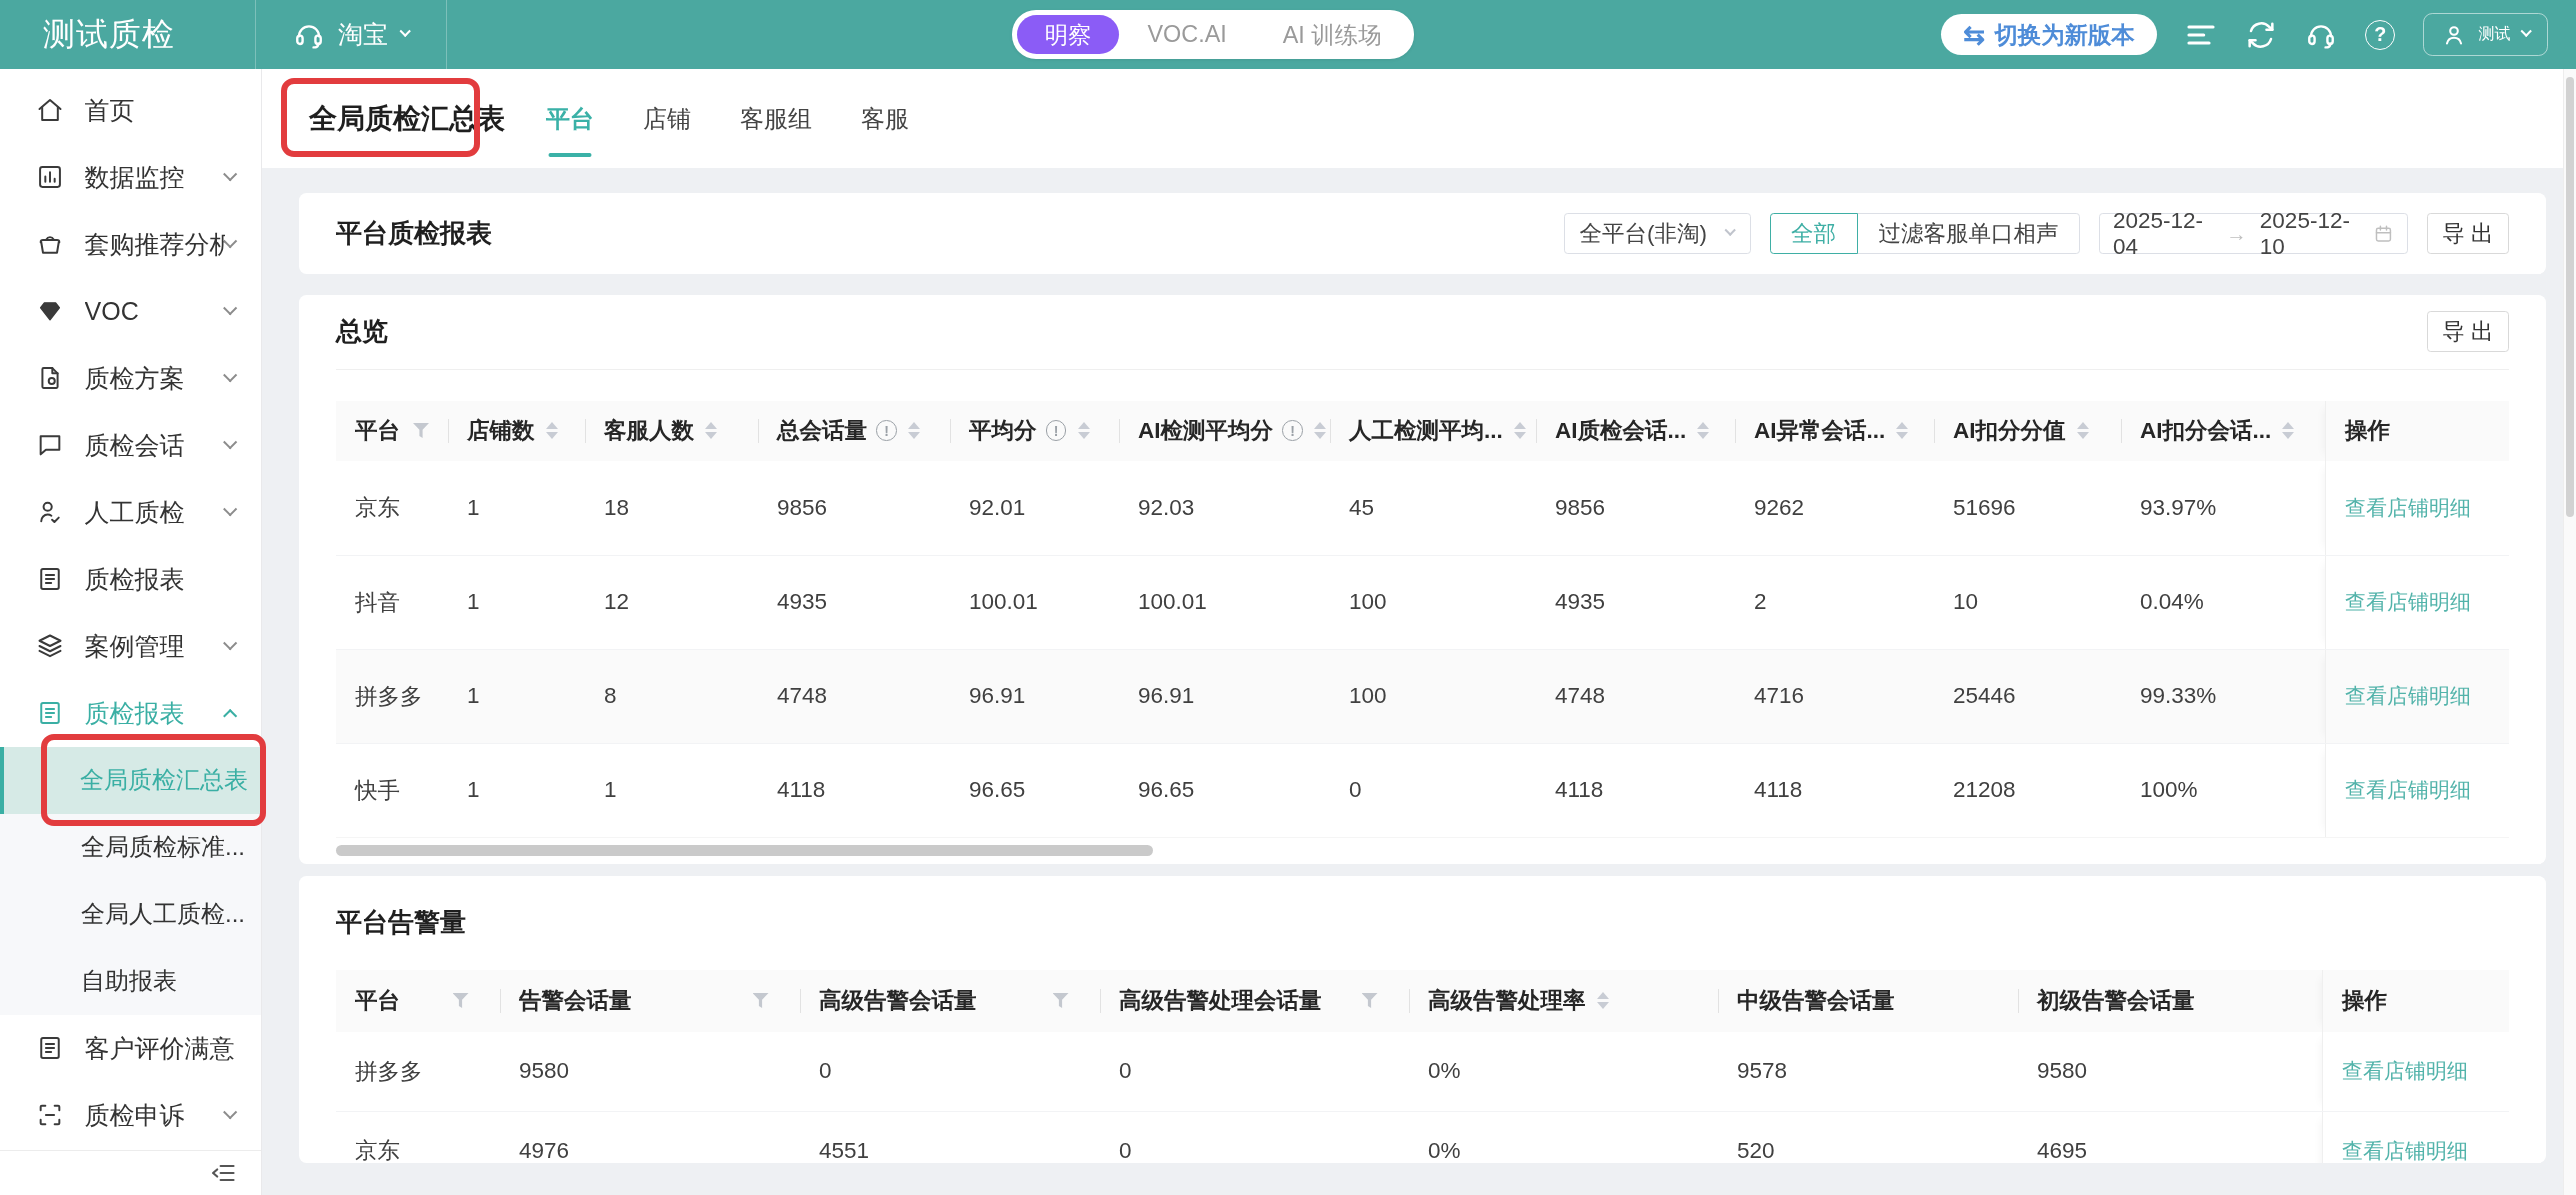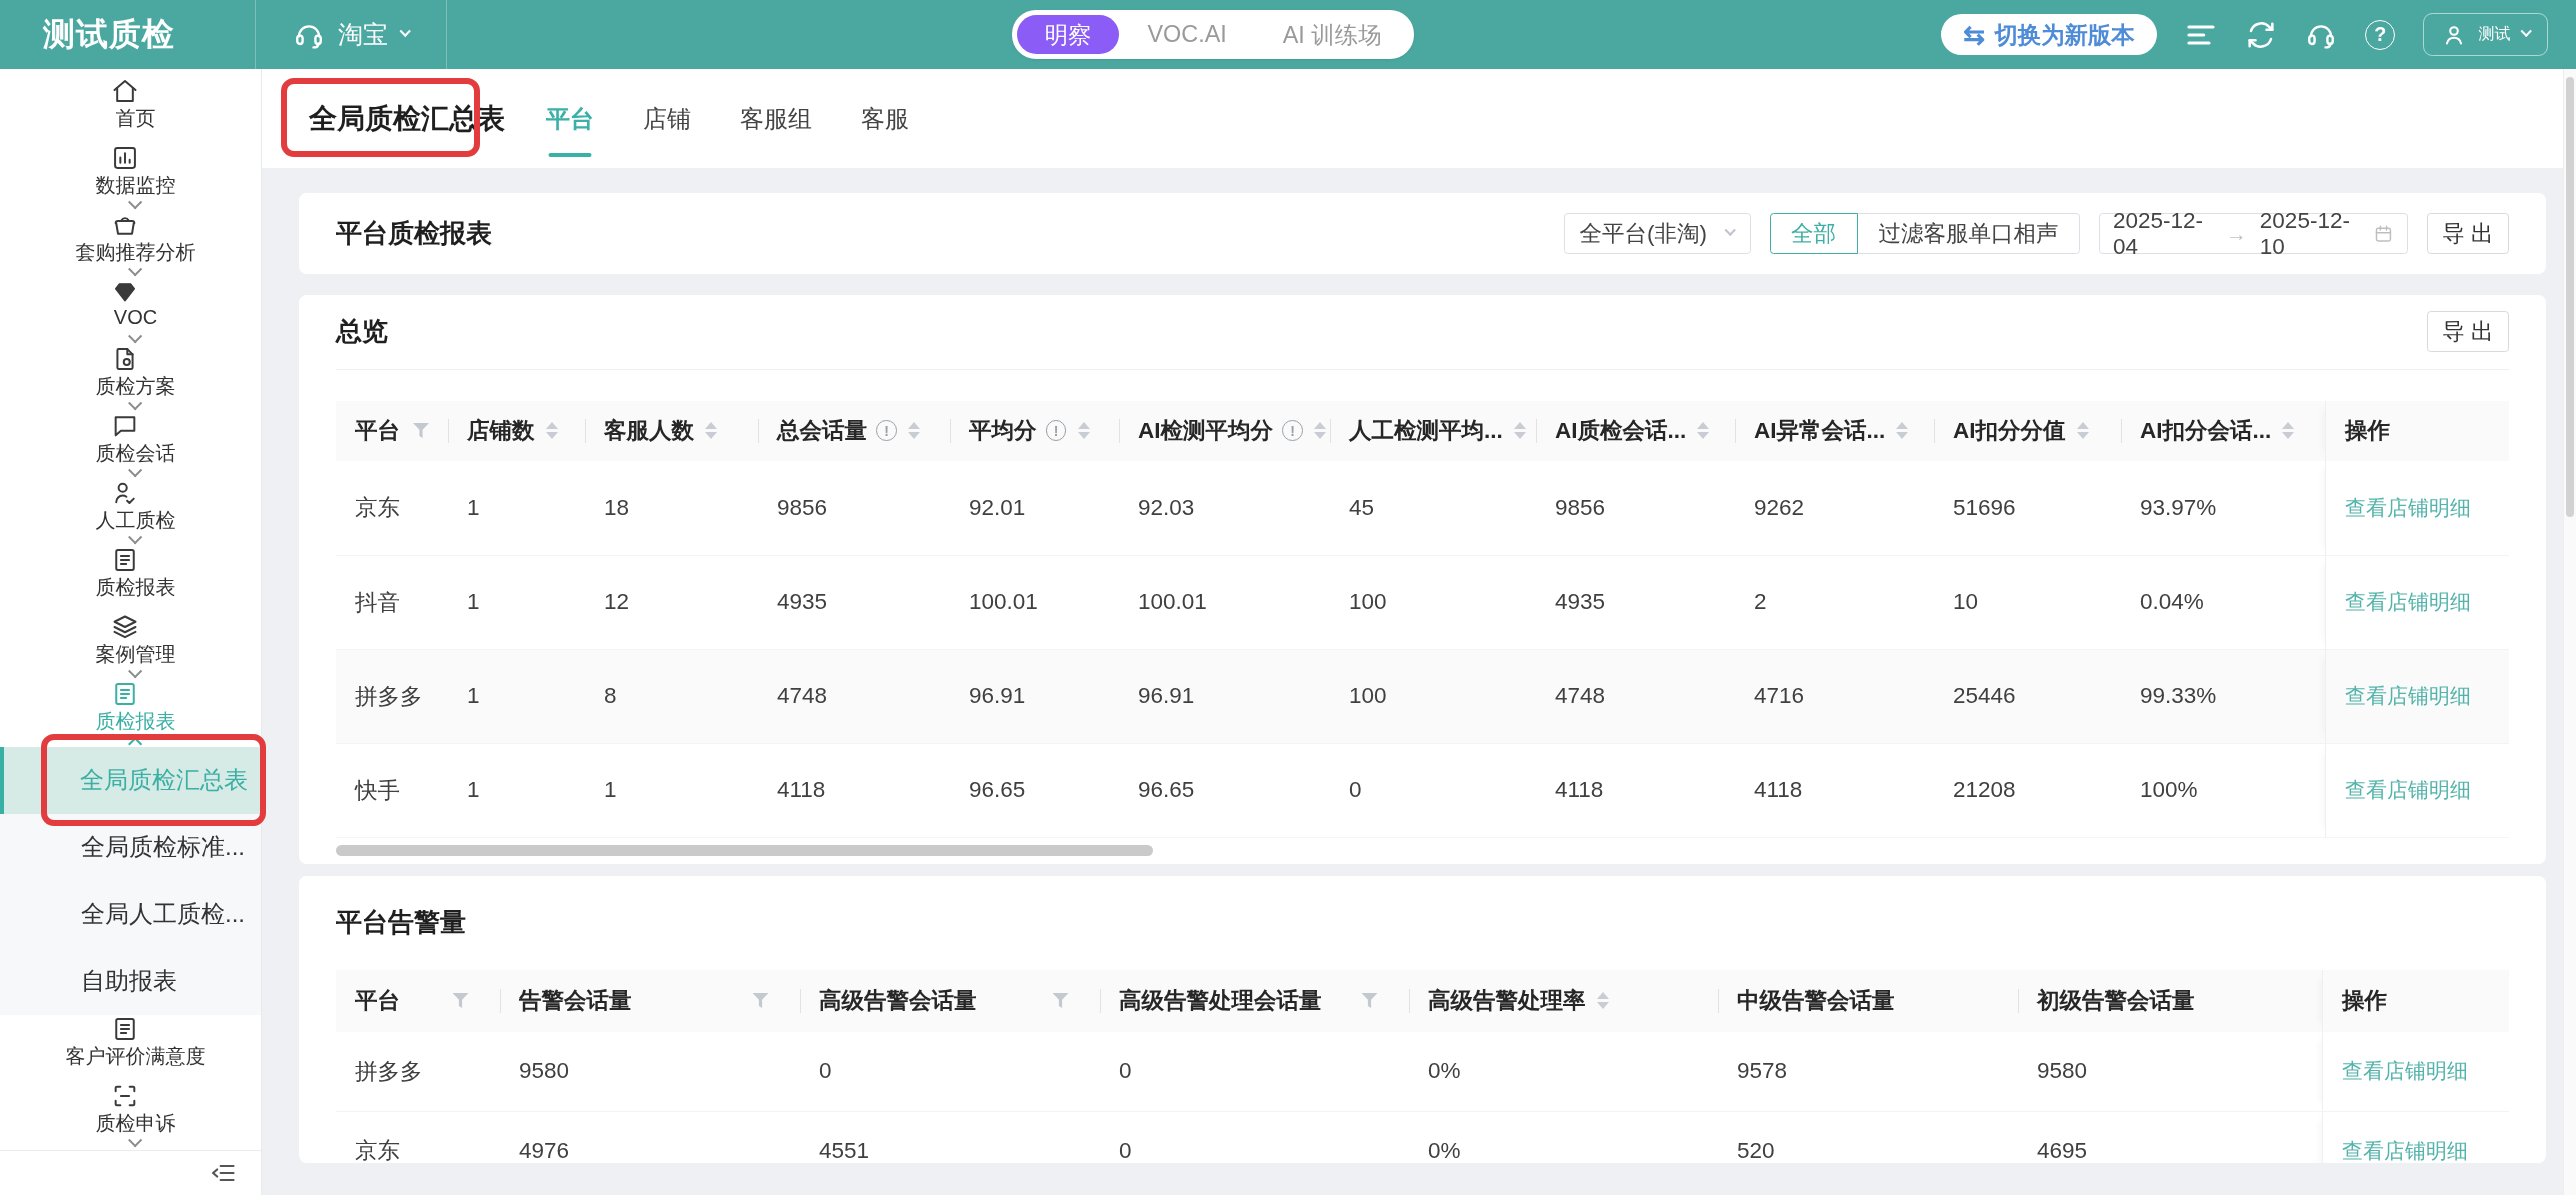--- a/index.html
+++ b/index.html
@@ -2,21 +2,21 @@
 <html style="font-size:15px"><head>
 <meta charset="utf-8">
 <style>
   * { margin:0; padding:0; box-sizing:border-box; }
   html,body { width:2576px; height:1195px; overflow:hidden; background:#EEF0F3;
               font-family:"Liberation Sans", sans-serif; color:#333; }
 
   
   .topbar { position:absolute; top:0; left:0; width:2576px; height:69px; background:#4BA8A0;
             display:flex; align-items:center; z-index:20; }
-  .logo { width:255px; padding-left:43px; font-size:32px; font-weight:700; color:#fff; letter-spacing:0.9px; }
+  .logo { width:255px; padding-left:43px; font-size:32px; font-weight:400; color:#fff; letter-spacing:0.9px; }
   .workspace { height:69px; display:flex; align-items:center; gap:13px; padding:0 37px;
                border-left:0.9px solid rgba(255,255,255,.28); border-right:0.9px solid rgba(255,255,255,.28);
                color:#fff; font-size:25px; cursor:pointer; }
   .navpill { position:absolute; left:1012px; top:10.3px; height:49px; background:#fff; border-radius:24px;
              display:flex; align-items:center; padding:4.7px; box-shadow:0 0.9px 3.7px rgba(0,0,0,.08); }
   .np { height:39px; border-radius:19.7px; display:flex; align-items:center; padding:0 28px;
         font-size:23.4px; color:#9a9a9a; cursor:pointer; white-space:nowrap; }
   .np.active { background:#8b5cf6; color:#fff; }
   .top-right { position:absolute; right:28px; top:0; height:69px; display:flex; align-items:center; gap:28px; }
   .switch-btn { height:41px; border-radius:20.6px; background:#fff; color:#4E8CD8; font-size:23.4px; font-weight:600;
@@ -31,21 +31,21 @@
   .chv { display:inline-block; width:10.3px; height:10.3px; border-right:2.2px solid currentColor;
          border-bottom:2.2px solid currentColor; transform:rotate(45deg) translate(-1.9px,-1.9px); }
   .chv.up { transform:rotate(225deg) translate(-1.9px,-1.9px); }
   .chv.sm { width:8.4px; height:8.4px; }
 
   
   .sidebar { position:absolute; top:69px; left:0; bottom:0; width:262px; background:#fff;
              border-right:0.9px solid #E9E9EB; display:flex; flex-direction:column; z-index:10; }
   .side-list { padding-top:7.5px; }
   .side-item { height:67px; display:flex; align-items:center; padding:0 26px 0 36px;
-               font-size:20px; color:#333; cursor:pointer;flex-direction:column; }
+               font-size:25px; color:#333; cursor:pointer; }
   .side-item .sic { width:28px; height:28px; margin-right:20.6px; flex:none; color:#3a3a3a; }
   .side-item .lbl { flex:1; white-space:nowrap; overflow:hidden; }
   .side-item .chv { color:#8c8c8c; flex:none; }
   .side-item.active-parent, .side-item.active-parent .sic, .side-item.active-parent .chv { color:#3AAFA4; }
   .submenu { background:#F7F8FA; }
   .sub-item { height:67px; display:flex; align-items:center; padding-left:81px;
               font-size:24px; color:#333; cursor:pointer; }
   .sub-item.active { background:#D6EAE6; color:#3AAFA4; border-left:4.7px solid #3AAFA4; padding-left:76px; }
   .side-bottom { margin-top:auto; height:45px; border-top:0.9px solid #ECECEC; display:flex;
                  align-items:center; justify-content:flex-end; padding-right:22.5px; }

